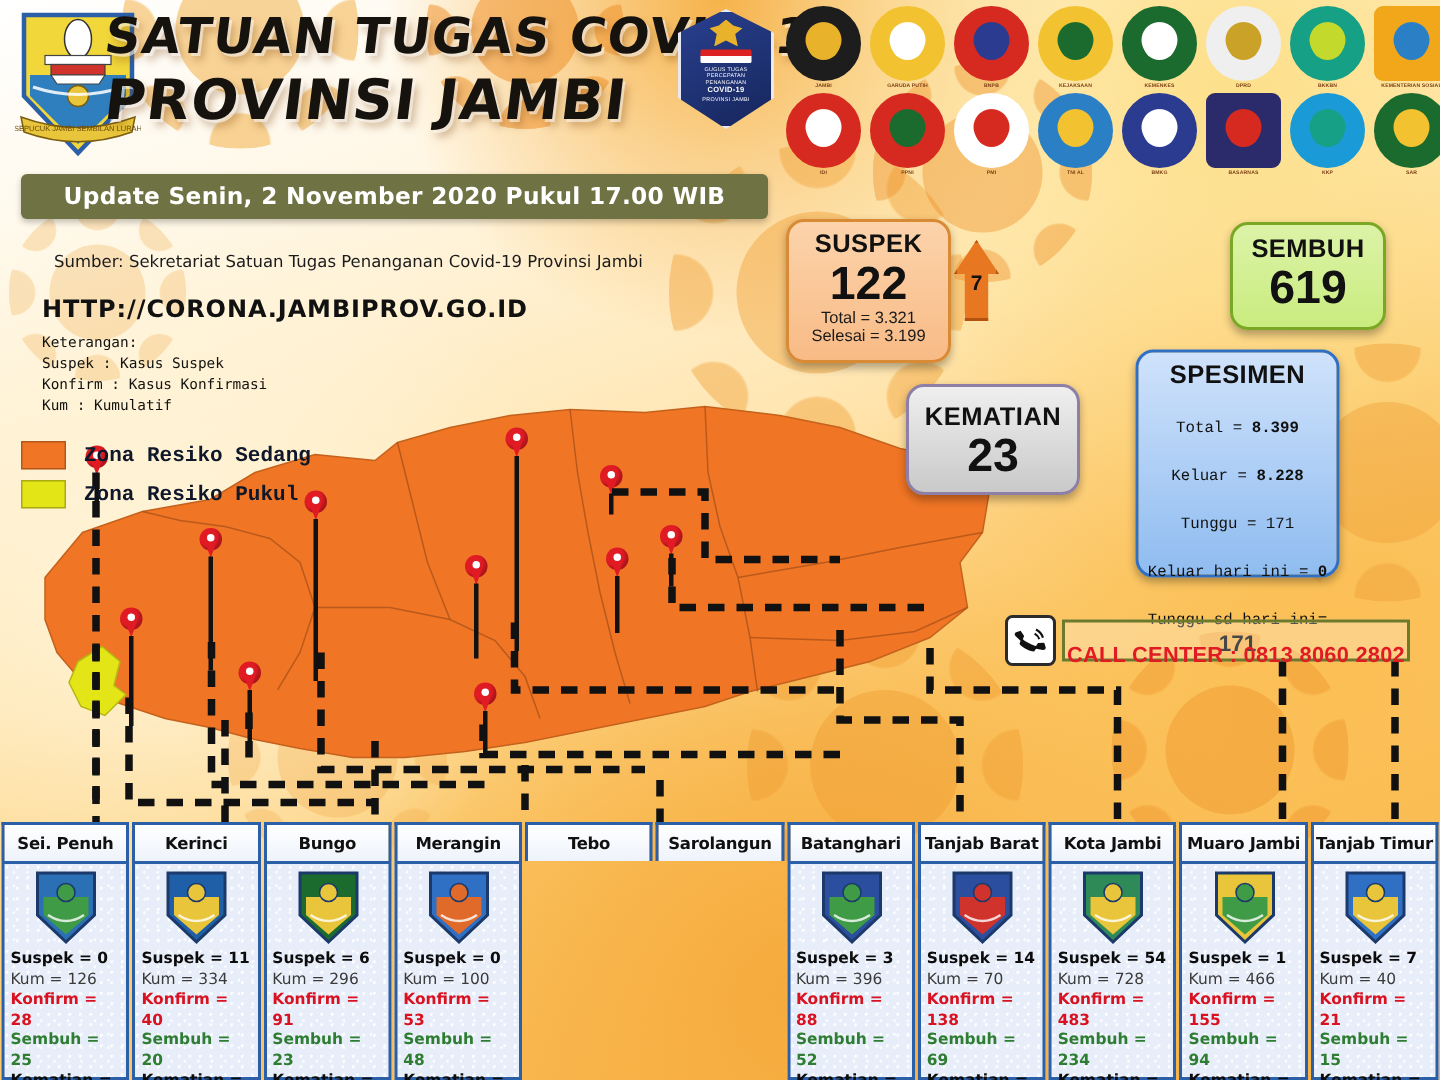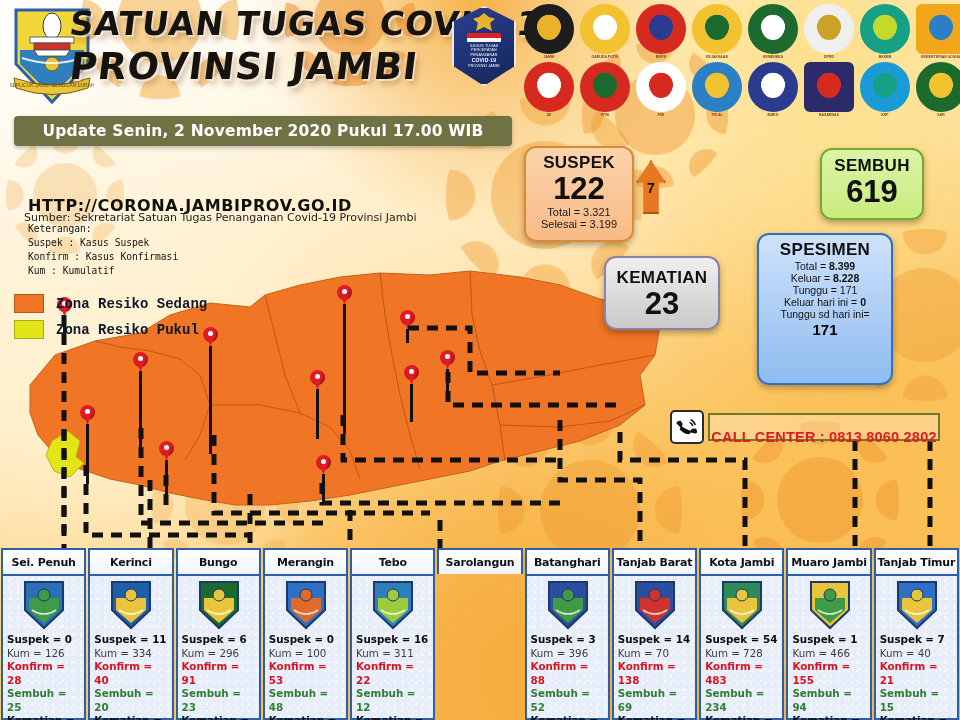--- a/index.html
+++ b/index.html
@@ -82,22 +82,22 @@
     display:flex; align-items:center; justify-content:center;
     box-shadow:0 2px 4px rgba(0,0,0,.25);
   }
   .update-banner span {
     font-family:"DejaVu Sans", sans-serif;
     color:#fff; font-size:15.5px; font-weight:bold; letter-spacing:.2px; white-space:nowrap;
   }
 
   
   .source {
-    position:absolute; left:24px; top:168px; font-size:11px; color:#1b1b1b;
-    font-family:"DejaVu Sans", sans-serif; white-space:nowrap;margin-top:43px;
+    position:absolute; left:36px; top:168px; font-size:11px; color:#1b1b1b;
+    font-family:"DejaVu Sans", sans-serif; white-space:nowrap;
   }
   .site {
     position:absolute; left:28px; top:196px;
     font-family:"DejaVu Sans", sans-serif; font-weight:bold;
     font-size:16px; color:#111; letter-spacing:.6px; white-space:nowrap;
   }
   .ket {
     position:absolute; left:28px; top:222px;
     font-family:"DejaVu Sans Mono", monospace; font-size:9.6px; line-height:1.45; color:#12120f;
   }
@@ -131,21 +131,21 @@
   #box-suspek { left:524px; top:146px; width:110px; height:96px;
     background:linear-gradient(#fcd3ab,#f8bb86); border:2px solid #d98a35; padding-top:5px; }
   #box-konfirm { left:668px; top:141px; width:124px; height:89px;
     background:linear-gradient(#f9b9bd,#f3868f); border:2px solid #cf2a3b; padding-top:4px; }
   #box-sembuh { left:820px; top:148px; width:104px; height:72px;
     background:linear-gradient(#dcf3a7,#c9ec7f); border:2px solid #7aa824; padding-top:6px; }
   #box-kematian { left:604px; top:256px; width:116px; height:74px;
     background:linear-gradient(#efefef,#c9c9c9); border:2px solid #8d7fa6; padding-top:10px; }
   #box-spesimen { left:757px; top:233px; width:136px; height:152px;
     background:linear-gradient(#cfe2fb,#8fbcf0); border:2px solid #2f6fc4; padding-top:5px; }
-  #box-spesimen .row { font-size:10.5px; color:#111; margin-top:0; }
+  #box-spesimen .row { font-size:10.5px; color:#111; margin-top:20px;font-family:Liberation Mono, monospace; }
   #box-spesimen .row b { font-weight:bold; }
   #box-spesimen .last { font-size:15px; font-weight:bold; margin-top:1px; }
 
   .arrow-up {
     position:absolute; left:636px; top:160px; width:30px; height:54px;
   }
   .arrow-up .shape {
     position:absolute; inset:0; background:#e87722; border:2px solid #b4520f;
     clip-path:polygon(50% 0,100% 42%,76% 42%,76% 100%,24% 100%,24% 42%,0 42%);
   }
@@ -608,35 +608,20 @@
             <div class="st-konfirm">Konfirm = 53</div>
             <div class="st-sembuh">Sembuh = 48</div>
             <div class="st-kematian">Kematian = 1</div>
           </div>
         </div>
       </div>
       <div class="card">
         <div class="card-head">
           <span>Tebo</span>
         </div>
-        <div class="card-body">
-          <div class="crest"><svg width="44" height="50" viewBox="0 0 44 50">
-              <path d="M3 2 H41 V30 L22 48 L3 30 Z" fill="#2f7fbf" stroke="#1b3a6b" stroke-width="2"></path>
-              <path d="M7 18 H37 V30 L22 43 L7 30 Z" fill="#9ccb3b"></path>
-              <circle cx="22" cy="15" r="6" fill="#9ccb3b" stroke="#1b3a6b" stroke-width="1"></circle>
-              <path d="M10 30 Q22 38 34 30" stroke="#ffffff" stroke-width="1.6" fill="none" opacity=".8"></path>
-            </svg></div>
-          <div class="stats">
-            <div class="st-suspek">Suspek = 16</div>
-            <div class="st-kum">Kum = 311</div>
-            <div class="st-konfirm">Konfirm = 22</div>
-            <div class="st-sembuh">Sembuh = 12</div>
-            <div class="st-kematian">Kematian = 4</div>
-          </div>
-        </div>
       </div>
       <div class="card">
         <div class="card-head">
           <span>Sarolangun</span>
         </div>
       </div>
       <div class="card">
         <div class="card-head">
           <span>Batanghari</span>
         </div>

